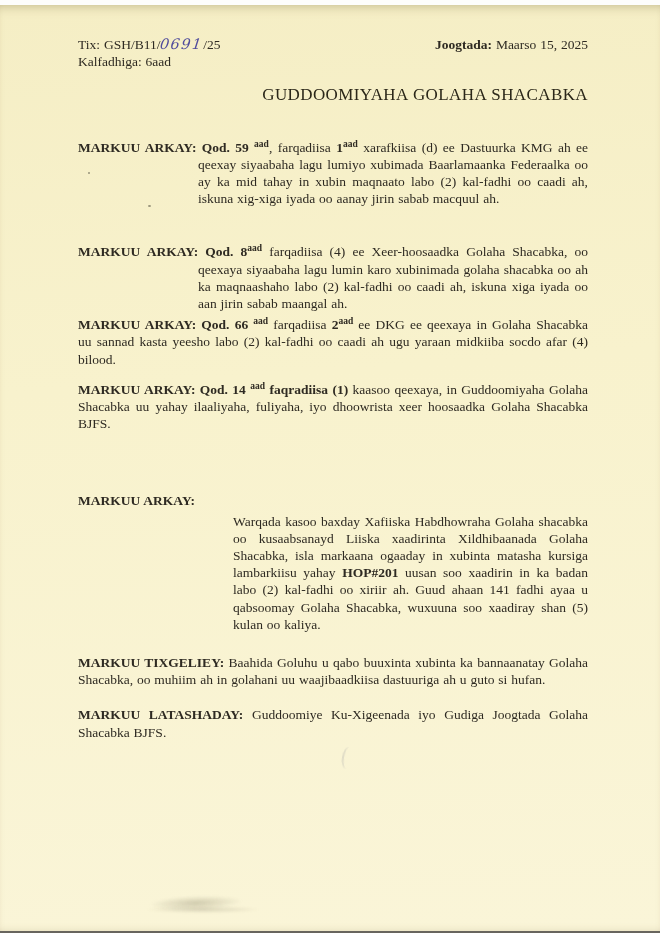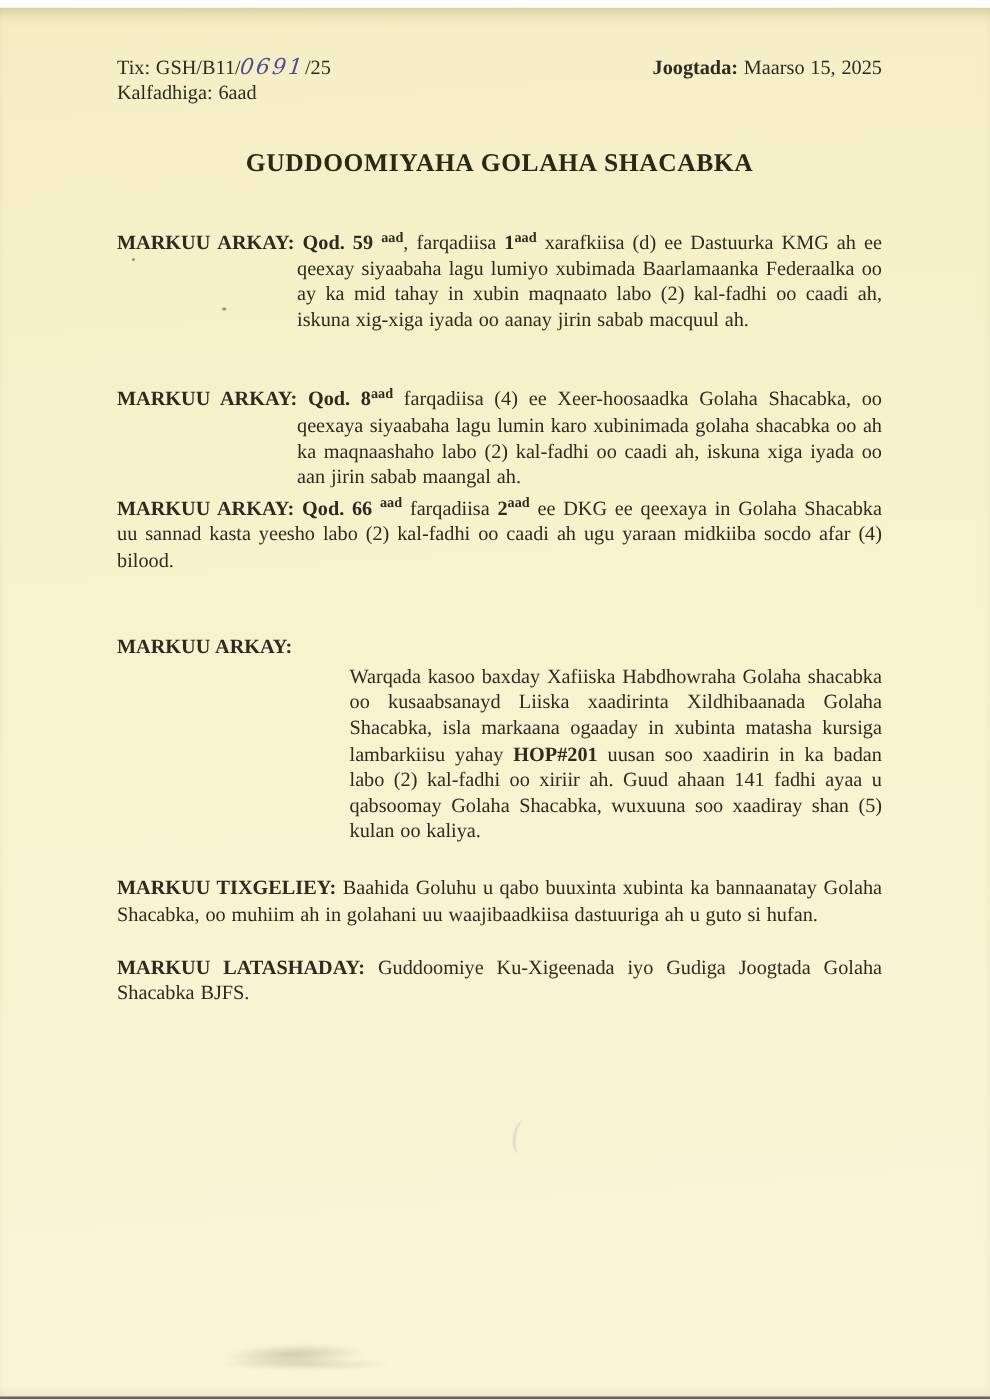--- a/index.html
+++ b/index.html
@@ -10,30 +10,30 @@
          box-shadow:inset 0 9px 12px -9px rgba(130,115,70,.5),
                     inset 0 -5px 8px -6px rgba(130,115,70,.25);}
   .bottom-line{position:absolute;left:0;bottom:0;width:660px;height:2px;
                background:#4d4a42;opacity:.85;}
   .content{position:relative;padding:31px 72px 0 78px;color:#2e2a22;
            font-size:13.5px;line-height:17.2px;word-spacing:.5px;}
   .header-row{display:flex;justify-content:space-between;align-items:flex-start;}
   .bold{font-weight:bold;}
   .hand{color:#504c9c;font-style:italic;display:inline-block;transform:skewX(-7deg);
         font-family:"DejaVu Serif",serif;font-size:14.5px;letter-spacing:1.5px;line-height:0;}
-  .title{text-align:center;font-weight:bold;font-size:17px;letter-spacing:.4px;
-         margin:30px 0 0 0;color:#2b2719;}
+  .title{text-align:right;font-weight:normal;font-size:17px;letter-spacing:.4px;
+         margin:16px 0 0 0;color:#2b2719;}
   .para{margin:0;text-align:justify;}
   .hang{padding-left:120px;text-indent:-120px;}
   .block{margin-left:155px;margin-top:3px;}
   .mt-p1{margin-top:35px}
   .mt-p2{margin-top:36px}
   .mt-p3{margin-top:4px}
   .mt-p4{margin-top:13px}
-  .mt-p5{margin-top:40px}
+  .mt-p5{margin-top:60px}
   .mt-p6{margin-top:21px}
   .mt-p7{margin-top:18px}
   sup.aad{font-size:9.5px;vertical-align:baseline;position:relative;top:-5px;line-height:0;font-family:Liberation Serif, serif;}
   .speck{position:absolute;background:rgba(60,55,45,.5);border-radius:50%;}
   .smudge{position:absolute;left:150px;top:891px;width:92px;height:14px;
           background:radial-gradient(ellipse at center,rgba(110,105,80,.3),rgba(110,105,80,0) 72%);
           filter:blur(1px);transform:rotate(-2deg);}
   .smudge2{position:absolute;left:148px;top:901px;width:110px;height:7px;
           background:radial-gradient(ellipse at center,rgba(110,105,80,.22),rgba(110,105,80,0) 75%);
           filter:blur(1px);}
@@ -55,20 +55,21 @@
         </div>
         <div class="header-right"><span class="bold">Joogtada:</span><span> Maarso 15, 2025</span></div>
       </div>
 
       <h1 class="title">GUDDOOMIYAHA GOLAHA SHACABKA</h1>
 
       <div>
         <p class="para hang mt-p1"><span class="bold">MARKUU ARKAY: Qod. 59 </span><sup class="aad bold">aad</sup><span>, farqadiisa </span><span class="bold">1</span><sup class="aad bold">aad</sup><span> xarafkiisa (d) ee Dastuurka KMG ah ee qeexay siyaabaha lagu lumiyo xubimada Baarlamaanka Federaalka oo ay ka mid tahay in xubin maqnaato labo (2) kal-fadhi oo caadi ah, iskuna xig-xiga iyada oo aanay jirin sabab macquul ah.</span></p>
         <p class="para hang mt-p2"><span class="bold">MARKUU ARKAY: Qod. 8</span><sup class="aad bold">aad</sup><span> farqadiisa (4) ee Xeer-hoosaadka Golaha Shacabka, oo qeexaya siyaabaha lagu lumin karo xubinimada golaha shacabka oo ah ka maqnaashaho labo (2) kal-fadhi oo caadi ah, iskuna xiga iyada oo aan jirin sabab maangal ah.</span></p>
         <p class="para mt-p3"><span class="bold">MARKUU ARKAY: Qod. 66 </span><sup class="aad bold">aad</sup><span> farqadiisa </span><span class="bold">2</span><sup class="aad bold">aad</sup><span> ee DKG ee qeexaya in Golaha Shacabka uu sannad kasta yeesho labo (2) kal-fadhi oo caadi ah ugu yaraan midkiiba socdo afar (4) bilood.</span></p>
+        <p class="para mt-p4"><span class="bold">MARKUU ARKAY: Qod. 14 </span><sup class="aad bold">aad</sup><span class="bold"> faqradiisa (1)</span><span> kaasoo qeexaya, in Guddoomiyaha Golaha Shacabka uu yahay ilaaliyaha, fuliyaha, iyo dhoowrista xeer hoosaadka Golaha Shacabka BJFS.</span></p>
         <div class="mt-p5">
           <p class="para"><span class="bold">MARKUU ARKAY:</span></p>
           <p class="para block"><span>Warqada kasoo baxday Xafiiska Habdhowraha Golaha shacabka oo kusaabsanayd Liiska xaadirinta Xildhibaanada Golaha Shacabka, isla markaana ogaaday in xubinta matasha kursiga lambarkiisu yahay </span><span class="bold">HOP#201</span><span> uusan soo xaadirin in ka badan labo (2) kal-fadhi oo xiriir ah. Guud ahaan 141 fadhi ayaa u qabsoomay Golaha Shacabka, wuxuuna soo xaadiray shan (5) kulan oo kaliya.</span></p>
         </div>
         <p class="para mt-p6"><span class="bold">MARKUU TIXGELIEY:</span><span> Baahida Goluhu u qabo buuxinta xubinta ka bannaanatay Golaha Shacabka, oo muhiim ah in golahani uu waajibaadkiisa dastuuriga ah u guto si hufan.</span></p>
         <p class="para mt-p7"><span class="bold">MARKUU LATASHADAY:</span><span> Guddoomiye Ku-Xigeenada iyo Gudiga Joogtada Golaha Shacabka BJFS.</span></p>
       </div>
 
     </div>
 

